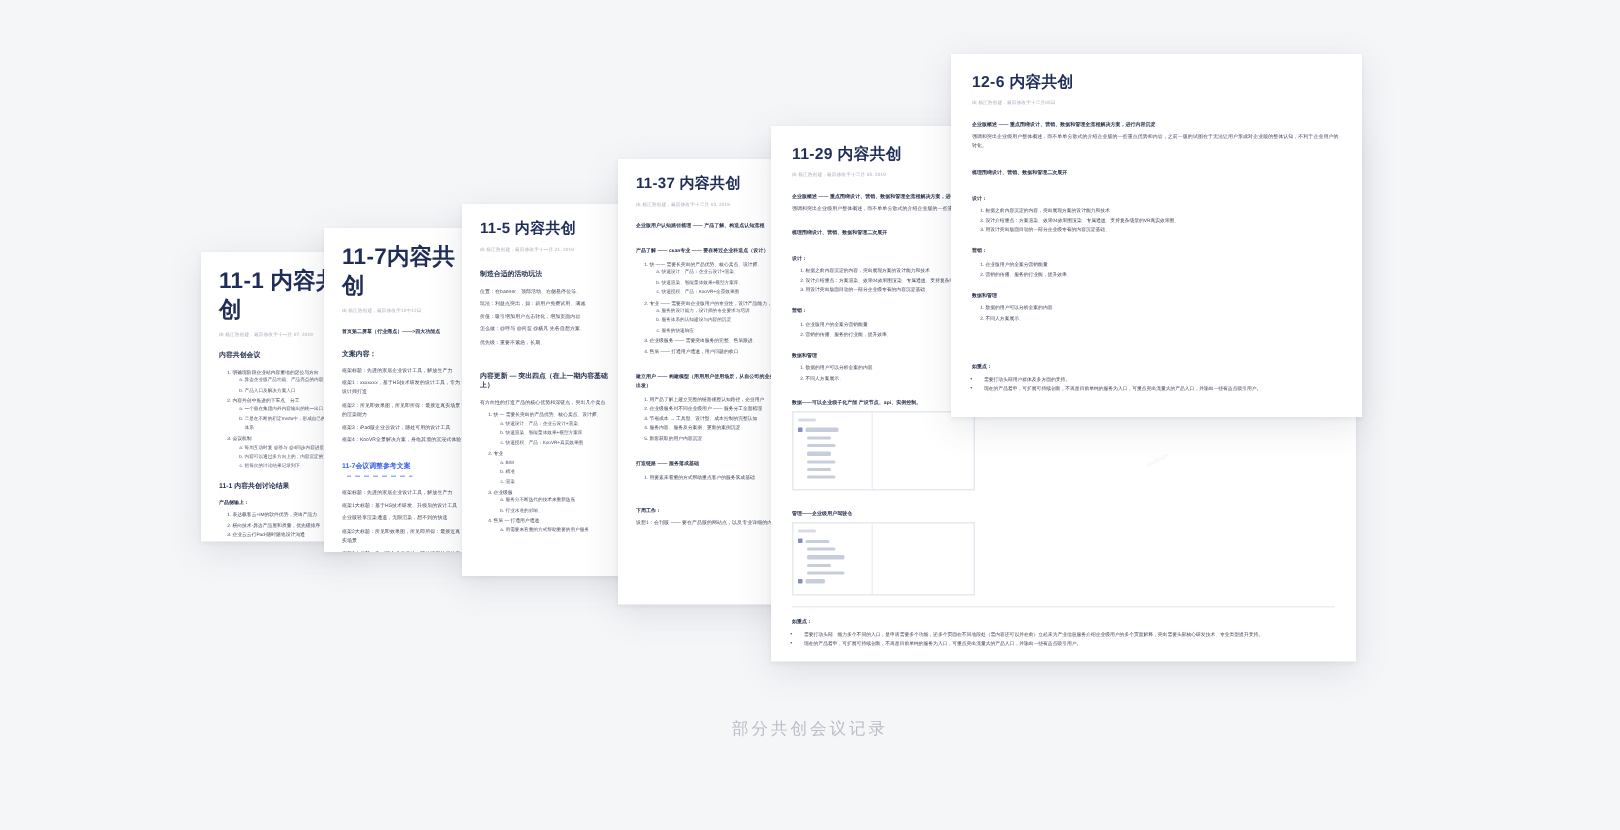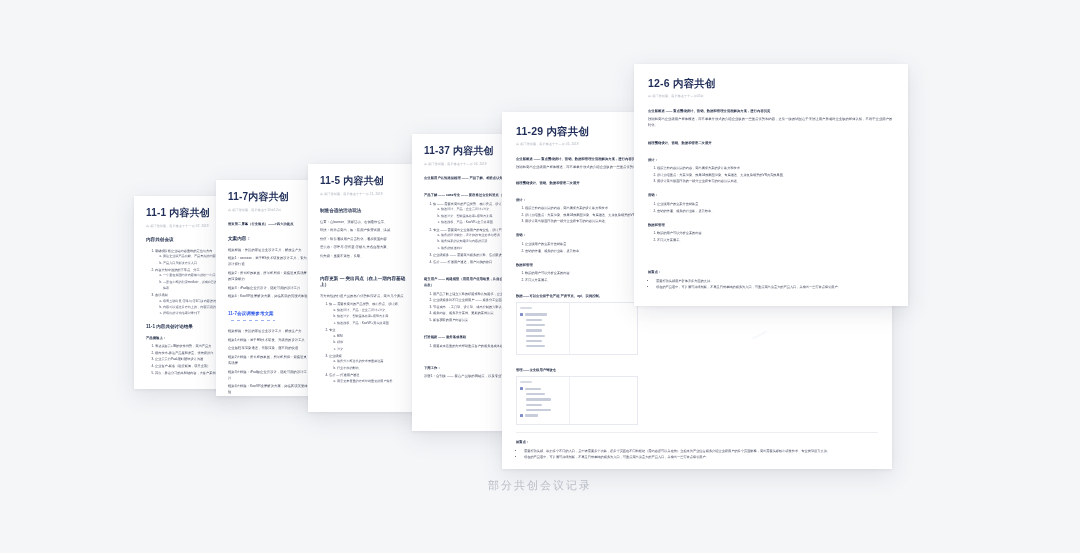--- a/index.html
+++ b/index.html
@@ -15,24 +15,23 @@
   
   .card{
     position:absolute;
     background:#ffffff;
     box-shadow:0 6px 22px rgba(60,66,90,.13), 0 1px 3px rgba(60,66,90,.08);
     overflow:hidden;
   }
   .doc{
     box-sizing:border-box;
     padding:11px 12px 8px 12px;
-    margin-top:28px;
   }
   .doc-title{
-    font-size:10px;font-weight:bold;color:#1f2d58;letter-spacing:.2px;
+    font-size:15px;font-weight:bold;color:#1f2d58;letter-spacing:.2px;
     margin:0 0 4px 0;line-height:1.25;
   }
   .doc-meta{
     font-size:3.1px;color:#a6abb8;margin:0 0 9px 0;line-height:1.5;
     letter-spacing:.1px;
   }
   .h2{
     font-size:4.6px;font-weight:bold;color:#26324f;margin:7px 0 4px 0;line-height:1.4;
   }
   .h2.blue{color:#3b63e8;}
@@ -211,21 +210,21 @@
       <li>新客获取的用户内容沉淀</li>
     </ol>
     <div class="p bold" style="margin-top:11px">打造链路 —— 服务落成基础</div>
     <ol class="ol">
       <li>用要素来看重的方式帮助重点客户的服务落成基础</li>
     </ol>
     <div class="p bold" style="margin-top:16px">下周工作：</div>
     <div class="p">设想1：会刊版 —— 要在产品版的网站点，以及专业详细的内容页面</div>
   </div>
 
-  <div class="card doc" style="left:502px;top:84px;width:390px;height:357px;padding:13px 14px;">
+  <div class="card doc" style="left:514px;top:84px;width:390px;height:357px;padding:13px 14px;">
     <div class="doc-title" style="font-size:10.5px">11-29 内容共创</div>
     <div class="doc-meta">由 杨江浩创建，最后修改于十二月 05, 2019</div>
     <div class="p bold" style="margin-top:8px">企业版概述 —— 重点围绕设计、营销、数据和管理全流程解决方案，进行内容沉淀</div>
     <div class="p">强调和突出企业级用户整体概述，而不单单分散式的介绍企业版的一些重点优势和内容，之前一版的试图在于太过从用户形成对企业版的整体认知</div>
     <div class="p bold" style="margin-top:10px">梳理围绕设计、营销、数据和管理二次展开</div>
     <div class="p bold" style="margin-top:10px">设计：</div>
     <ol class="ol">
       <li>根据之前内容沉淀的内容，突出展现方案的设计能力和技术</li>
       <li>设计介绍重点：方案渲染、效果04效果图渲染、专属通道、支持复杂场景的VR真实效果图、</li>
       <li>用设计突出版面目动的一部分企业级专有的内容沉淀基础、</li>

